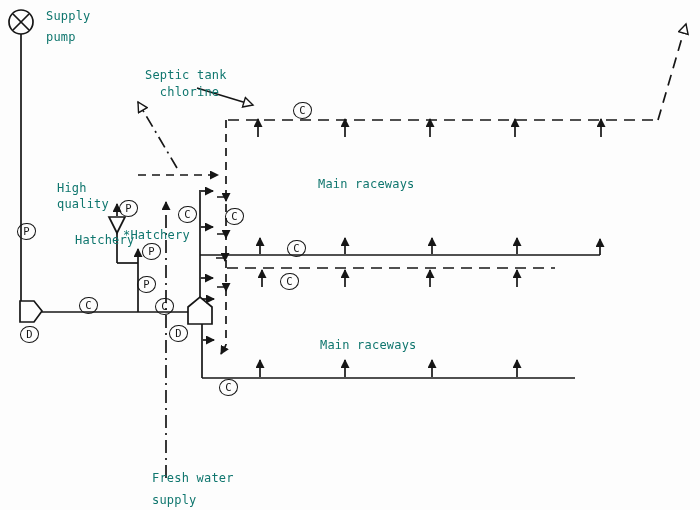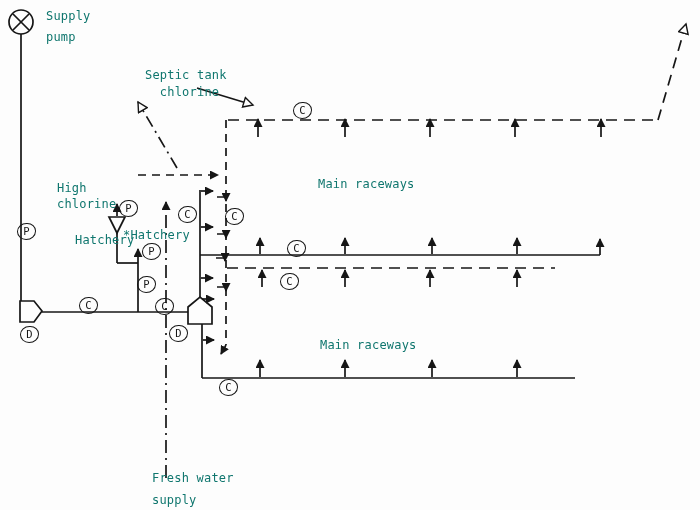--- a/index.html
+++ b/index.html
@@ -122,21 +122,21 @@
         <line x1="138" y1="312" x2="138" y2="249" marker-end="url(#af)"></line>
       </g>
     </g>
   </svg>
 
   <div class="lbl" style="left:46px; top:6px; line-height:21px;">Supply
 pump</div>
   <div class="lbl" style="left:121px; top:67px; line-height:17px;margin-left:24px;">Septic tank
   chlorine</div>
   <div class="lbl" style="left:57px; top:180px; line-height:16px;">High
-chlorine</div>
+quality</div>
   <div class="lbl" style="left:75px; top:231px;">Hatchery</div>
   <div class="lbl" style="left:123px; top:226px;">*Hatchery</div>
   <div class="lbl" style="left:318px; top:175px;">Main raceways</div>
   <div class="lbl" style="left:320px; top:336px;">Main raceways</div>
   <div class="lbl" style="left:152px; top:467px; line-height:22px;">Fresh water
 supply</div>
 
   <div class="gauge" style="left:17px;  top:223px;">P</div>
   <div class="gauge" style="left:119px; top:200px;">P</div>
   <div class="gauge" style="left:142px; top:243px;">P</div>

